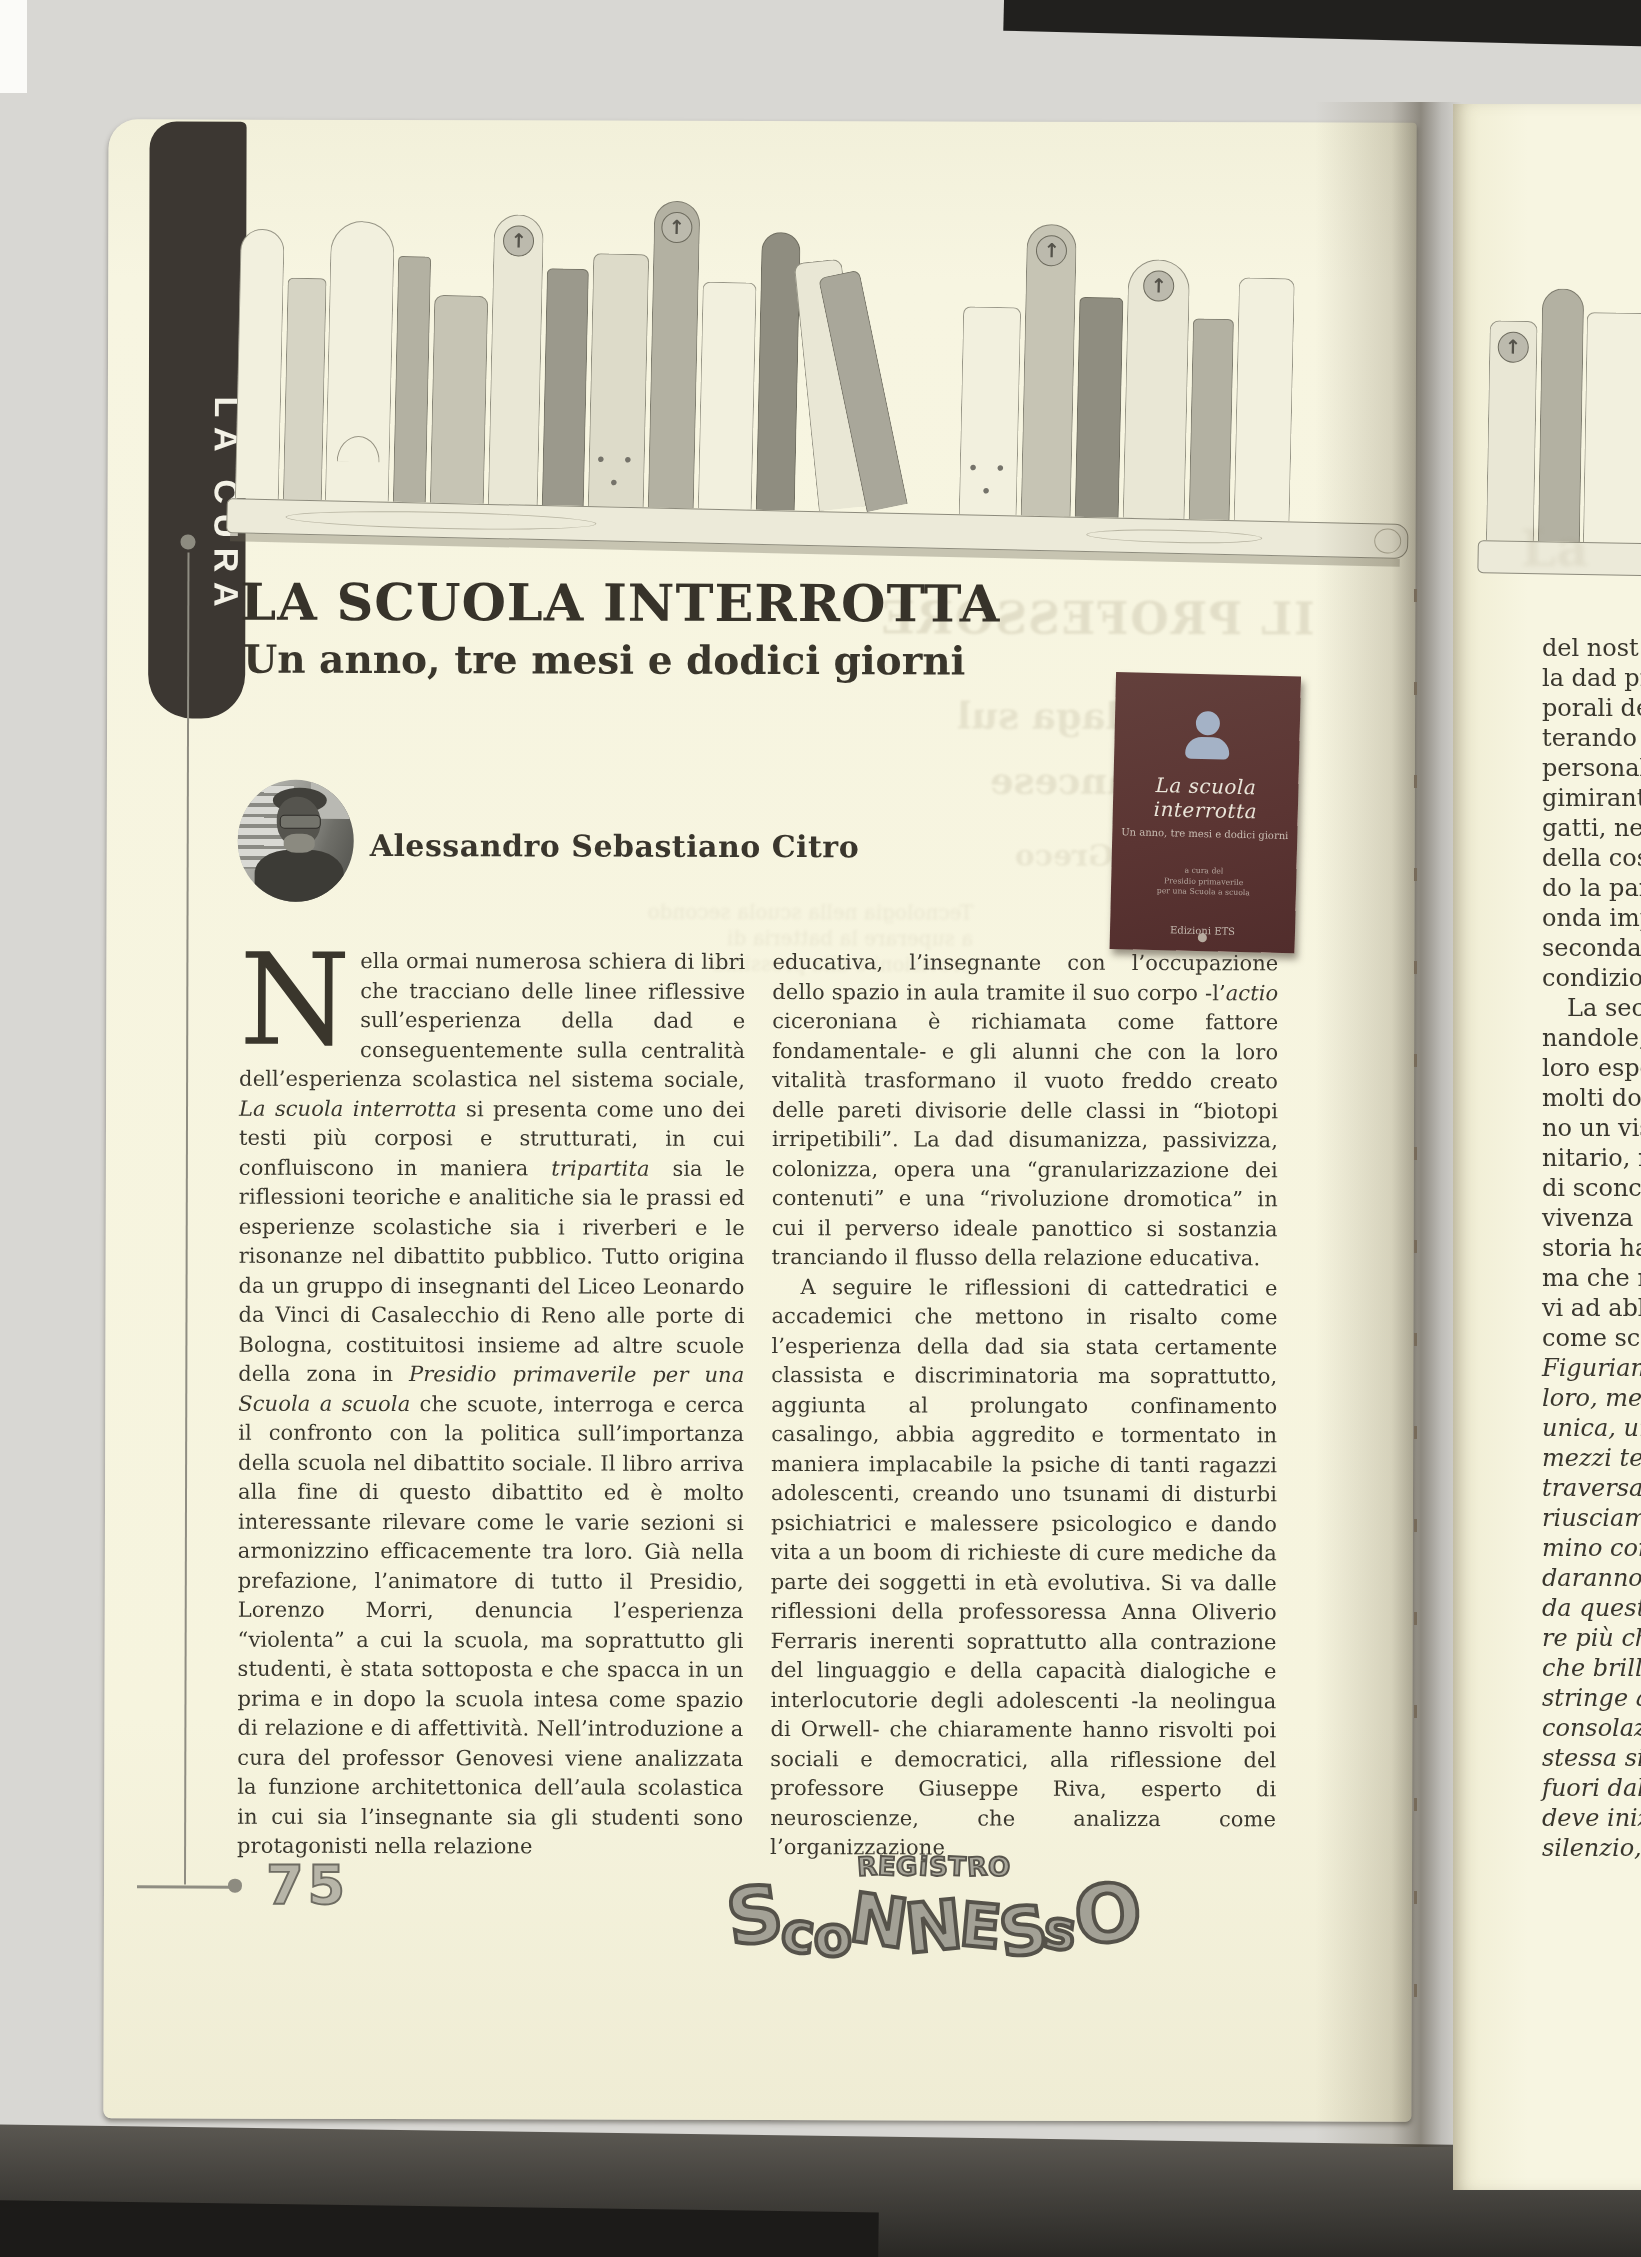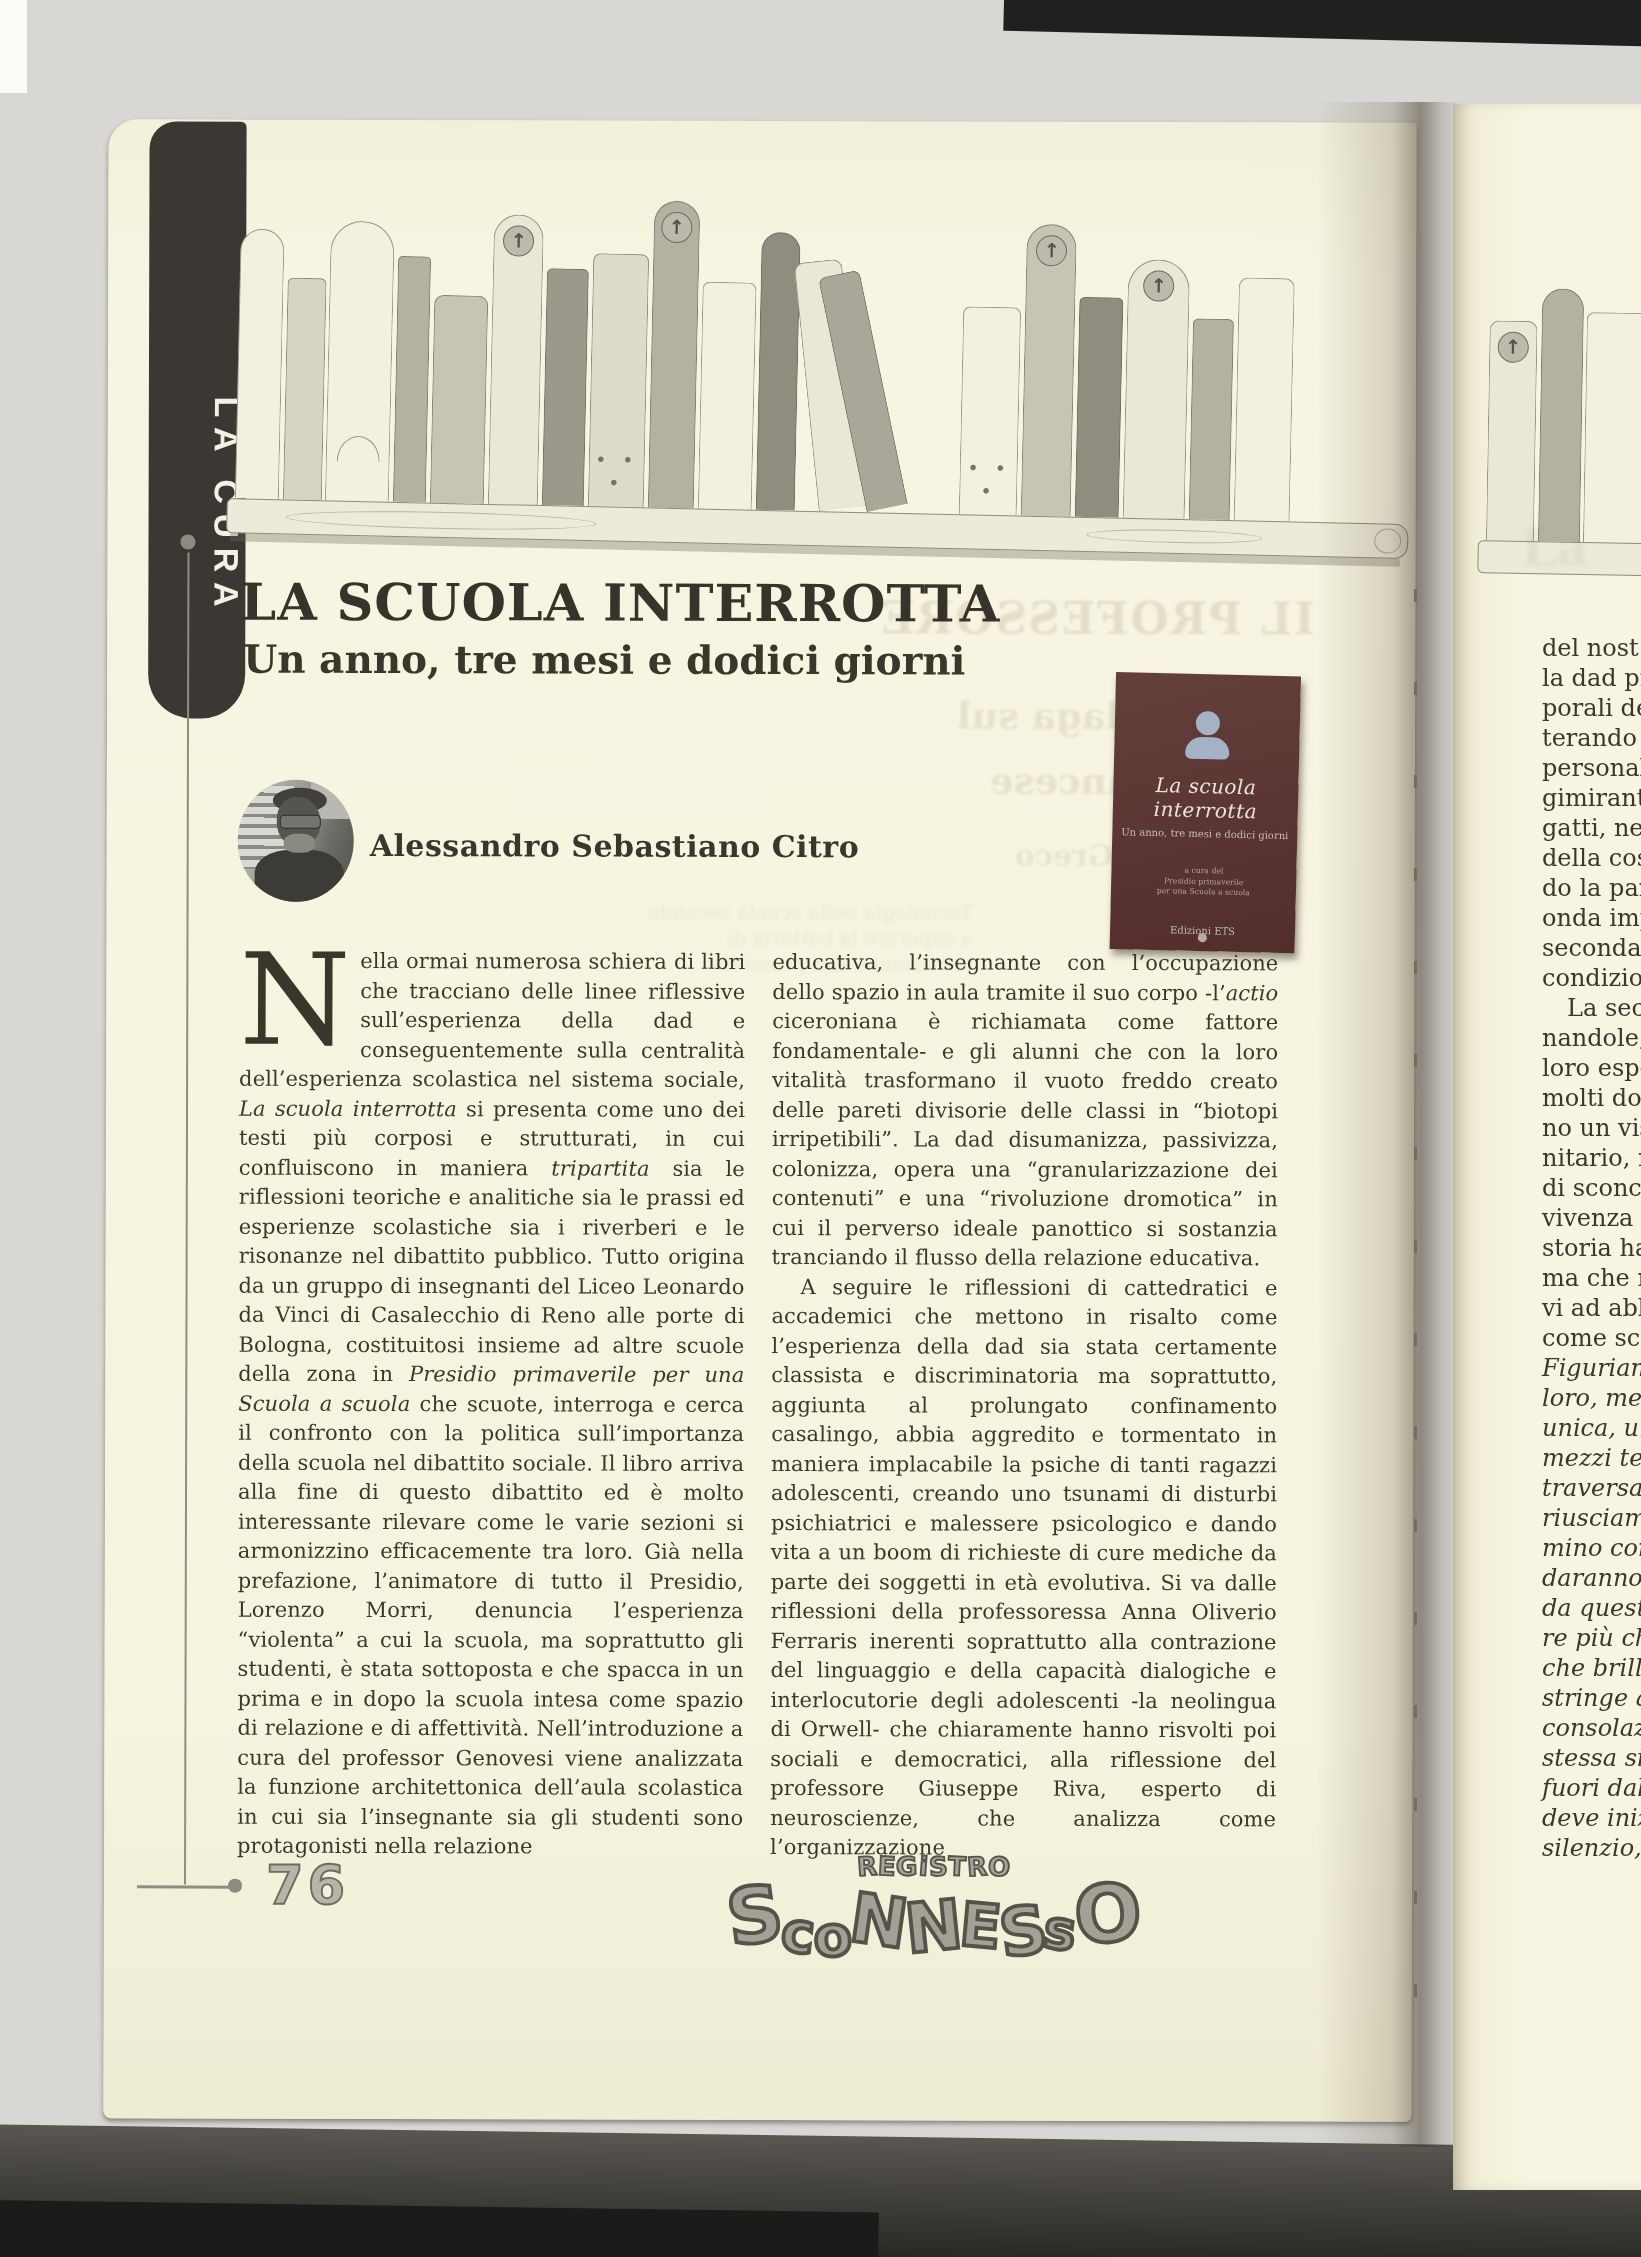--- a/index.html
+++ b/index.html
@@ -205,21 +205,21 @@
       <div class="cv-sub">Un anno, tre mesi e dodici giorni</div>
       <div class="cv-credits">
           <div class="frag">a cura del</div>
           <div class="frag">Presidio primaverile</div>
           <div class="frag">per una Scuola a scuola</div>
         </div>
       <div class="cv-emblem"></div>
       <div class="cv-pub">Edizioni ETS</div>
     </div>
 
-    <div class="pageno">76</div>
+    <div class="pageno">75</div>
     <div class="logo">
       <div class="logo-top"><span style="transform: rotate(-4deg);">R</span><span style="transform: rotate(3deg);">E</span><span style="transform: rotate(-2deg);">G</span><span style="transform: rotate(4deg);">i</span><span style="transform: rotate(-3deg);">S</span><span style="transform: rotate(2.5deg);">T</span><span style="transform: rotate(-4deg);">R</span><span style="transform: rotate(3.5deg);">O</span></div>
       <div class="logo-main"><span style="font-size: 77px; transform: rotate(-8deg) translateY(-5.8px);">S</span><span style="font-size: 56px; transform: rotate(6deg) translateY(3.9px);">c</span><span style="font-size: 56px; transform: rotate(-4deg) translateY(7.7px);">o</span><span style="font-size: 68px; transform: rotate(8deg) translateY(-3.9px);">N</span><span style="font-size: 68px; transform: rotate(-6deg) translateY(1.9px);">N</span><span style="font-size: 60px; transform: rotate(5deg) translateY(-1.9px);">E</span><span style="font-size: 66px; transform: rotate(-8deg) translateY(5.8px);">S</span><span style="font-size: 54px; transform: rotate(7deg) translateY(0px);">s</span><span style="font-size: 79px; transform: rotate(-5deg) translateY(-7.7px);">O</span></div>
     </div>
   </div>
 
   <div class="gutter"></div>
   <div class="stitches"></div>
 
   <div class="page-right">

